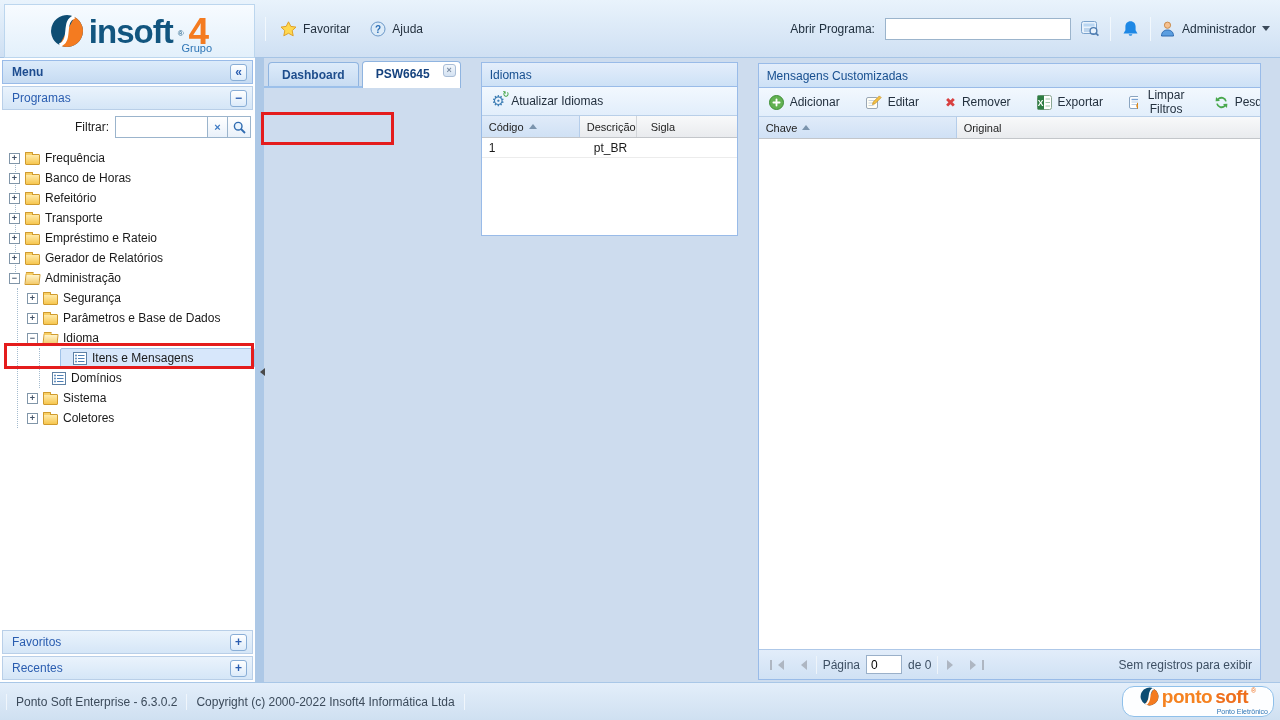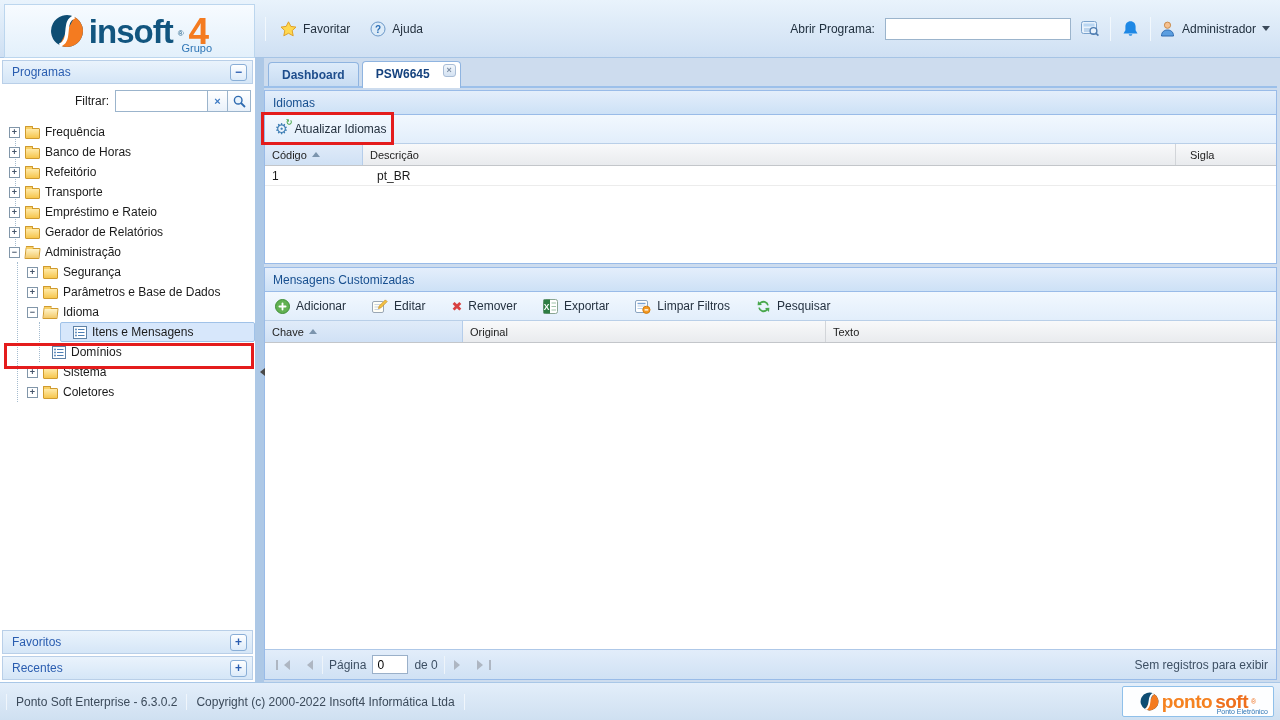--- a/index.html
+++ b/index.html
@@ -62,21 +62,21 @@
   .annot { position:absolute; border:3px solid #e41c1c; pointer-events:none; z-index:50; }
   .annot-tree { left:4px; top:343px; width:250px; height:26px; }
   .annot-btn { left:261px; top:112px; width:133px; height:33px; }
 
   
   .splitter { width:9px; flex:none; background:#adc8e6; position:relative; cursor:col-resize; }
   .split-arrow { position:absolute; top:310px; left:1px; width:0; height:0;
                  border:4px solid transparent; border-right:5px solid #4a4a4a; }
 
   
-  main { flex:1; margin-right:3px; display:flex; flex-direction:column; padding-top:2px; overflow:hidden; }
+  main { flex:1; margin-right:19px; display:flex; flex-direction:row; padding-top:2px; overflow:hidden;gap:20px; }
   .tabbar { height:28px; display:flex; align-items:flex-end; gap:3px; padding-left:4px; border-bottom:2px solid #9cc0ea; }
   .tab { border:1px solid #8fb4e0; border-bottom:none; border-radius:4px 4px 0 0; padding:5px 13px 4px;
          font-weight:bold; font-size:12px; cursor:pointer; position:relative; }
   .tab.inactive { background:linear-gradient(#ddebfa,#c8dcf2); color:#1e4d8c; }
   .tab.active { background:#fff; color:#15427e; margin-bottom:-2px; padding-bottom:7px; padding-right:30px; z-index:2; }
   .tab-close { position:absolute; top:2px; right:4px; width:13px; height:13px; border:1px solid #a9bdd6; border-radius:3px;
                background:linear-gradient(#f2f7fc,#d4e2f2); color:#7a8ca3; font-size:9px; line-height:11px;
                text-align:center; font-weight:bold; cursor:pointer; }
   section.panel { border:1px solid #99bbe8; background:#fff; display:flex; flex-direction:column; overflow:hidden; }
   .sec1 { margin-top:2px; height:174px; flex:none; }
@@ -109,22 +109,22 @@
   .tri-r { width:0; height:0; border:5px solid transparent; border-left:6px solid #aeb6c2; }
   .pbar { width:2px; height:10px; background:#aeb6c2; }
   .psep { width:1px; height:18px; background:#b9cbdf; border-right:1px solid #eef4fa; }
   .page-input { width:36px; height:19px; border:1px solid #9ab0c9; background:#fff; padding:0 4px; font:inherit; }
   .empty-text { margin-left:auto; color:#3d4f63; }
 
   
   footer { position:absolute; bottom:0; left:0; right:0; height:38px; background:linear-gradient(#e3eefa,#cfe0f1);
            border-top:1px solid #a9c7e7; display:flex; align-items:center; padding:0 6px; gap:9px; color:#3b4a5a; }
   .fsep { width:1px; height:16px; background:#9fb8d4; border-right:1px solid #f0f6fc; }
-  .ps-box { margin-left:auto; width:152px; height:31px; background:#fdfeff; border:1px solid #8fc0ea; border-radius:2px;
-            display:flex; align-items:center; justify-content:center; gap:3px; position:relative; }
+  .ps-box { margin-left:auto; width:152px; height:31px; background:#fdfeff; border:1px solid #8fc0ea; border-radius:12px;
+            display:flex; align-items:flex-start; justify-content:center; gap:3px; position:relative; }
   .ps-ponto { font-weight:bold; font-size:19px; color:#f58220; letter-spacing:-0.5px; line-height:1; }
   .ps-soft { font-weight:bold; font-size:19px; color:#ee6f1d; letter-spacing:-0.5px; line-height:1; }
   .ps-reg { font-size:7px; color:#ee6f1d; vertical-align:top; }
   .ps-sub { position:absolute; right:5px; bottom:1px; font-size:7px; color:#2e75b6; }
 </style>
 </head>
 <body>
 
 <div class="app">
 
@@ -185,20 +185,24 @@
           </svg>
         <span>Administrador</span>
         <span class="caret"></span>
       </div>
     </div>
   </header>
 
   <div class="body-row">
 
     <aside>
+      <div class="menu-bar">
+        <b>Menu</b>
+        <button class="sq-btn">«</button>
+      </div>
       <div class="panel-hd">
         <span>Programas</span>
         <button class="sq-btn">−</button>
       </div>
       <div class="filter-row">
         <label>Filtrar:</label>
         <input class="filter-input" value="" style="">
         <button class="f-clear">×</button>
         <button class="f-search">
           <svg width="13" height="13">

